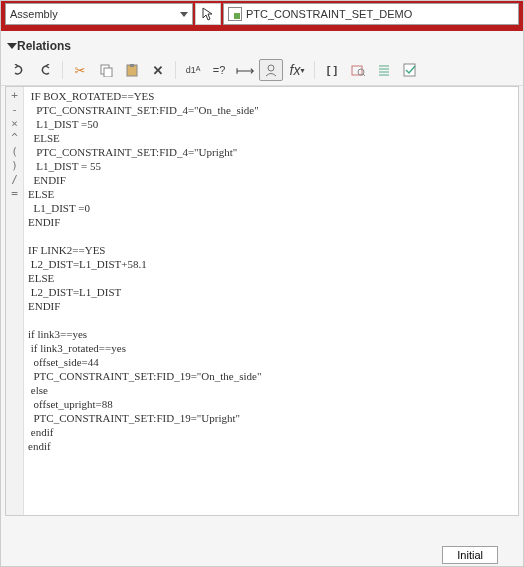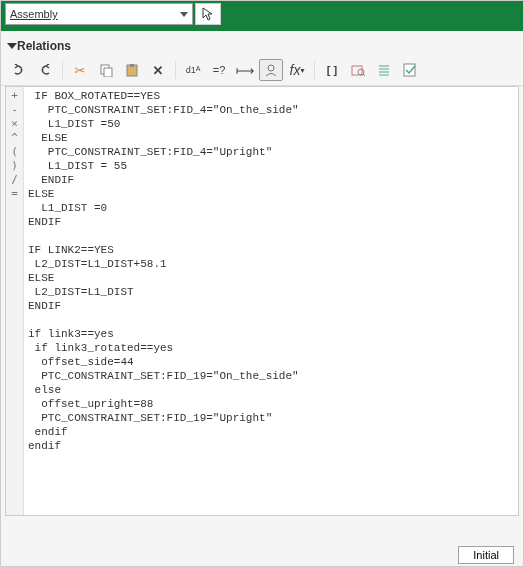--- a/index.html
+++ b/index.html
@@ -11,22 +11,21 @@
     width: 524px;
     height: 567px;
     overflow: hidden;
     border: 1px solid #ccc;
   }
   .topbar {
     display: flex;
     align-items: center;
     padding: 2px 4px 6px 4px;
     gap: 2px;
-    background: #15803d;
-    text-decoration: underline;
+    background: #b91c1c;
   }
   .dropdown {
     display: flex;
     align-items: center;
     border: 1px solid #a0a0a0;
     background: #fff;
     height: 22px;
     min-width: 188px;
     padding: 0 4px;
     justify-content: space-between;
@@ -106,32 +105,32 @@
     border-right: 1px solid #e0e0e0;
     font-family: Consolas, monospace;
     font-size: 11px;
     color: #777;
     text-align: center;
     padding-top: 2px;
     line-height: 14px;
   }
   .editor {
     flex: 1;
-    font-family: Liberation Mono, monospace;
+    font-family: Liberation Serif, serif;
     font-size: 11px;
     color: #333;
     padding: 2px 4px;
     white-space: pre;
     overflow: auto;
     line-height: 14px;
   }
   .bottom {
     position: absolute;
     bottom: 3px;
-    right: 10px;
+    right: 26px;
     display: flex;
     gap: 4px;
     padding-left: 24px;
   }
   .btn {
     border: 1px solid #a0a0a0;
     background: #fff;
     padding: 2px 14px;
     font-size: 11px;
   }
@@ -158,20 +157,24 @@
 
 <div class="topbar">
   <div class="dropdown">
     <span>Assembly</span>
     <span class="arrow"></span>
   </div>
   <div class="iconbtn">
     <svg width="12" height="14" viewBox="0 0 12 14">
         <path d="M1 1 L1 11 L4 8 L6 13 L8 12 L6 7 L10 7 Z" fill="none" stroke="#333" stroke-width="1"></path>
       </svg>
+  </div>
+  <div class="filebox">
+    <span class="fileicon"></span>
+    <span>PTC_CONSTRAINT_SET_DEMO</span>
   </div>
 </div>
 
 <div class="section-header">
   <span class="tri"></span>
   <span>Relations</span>
 </div>
 
 <div class="toolbar">
   <div class="tbtn">

